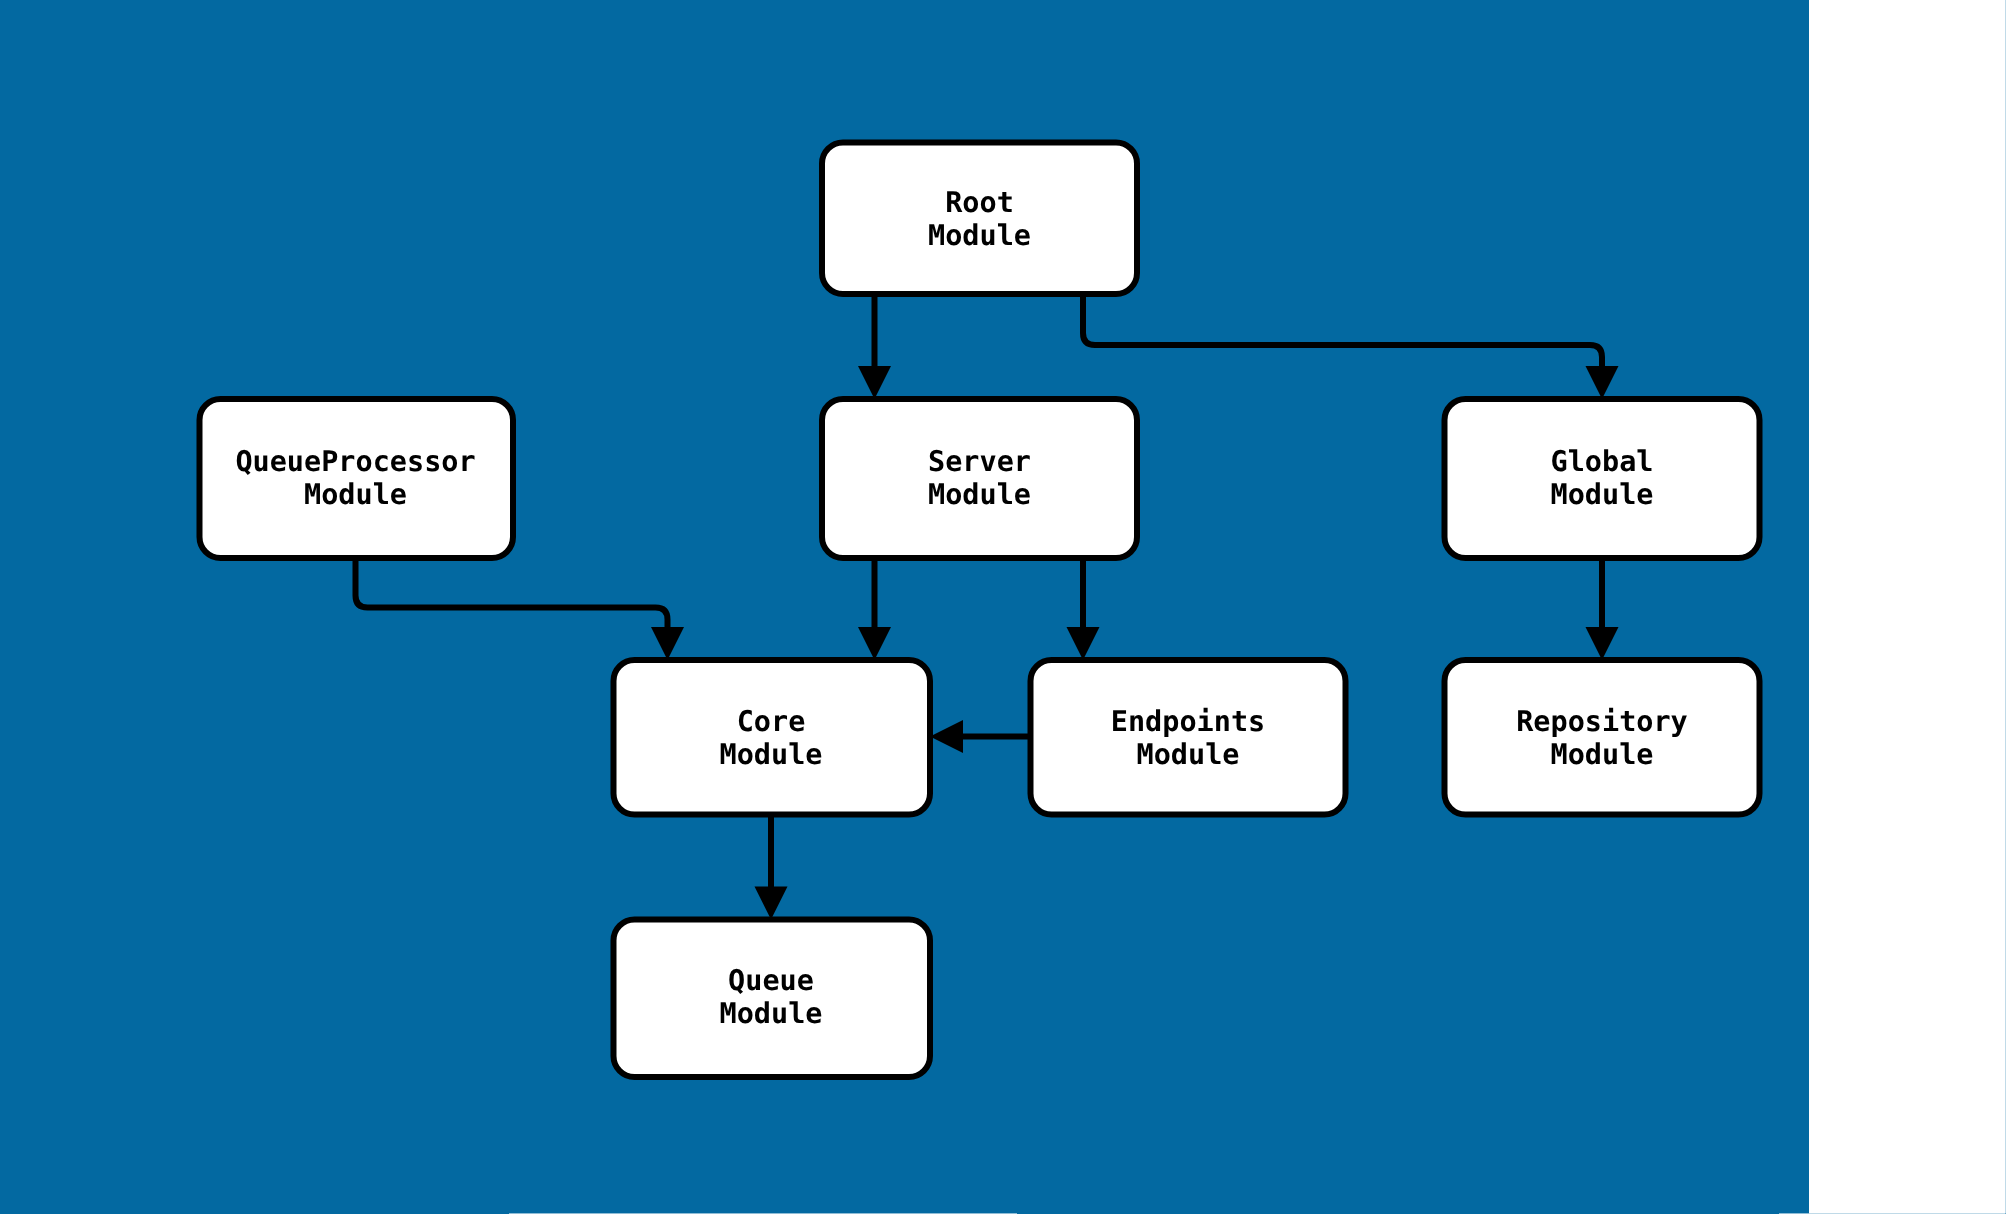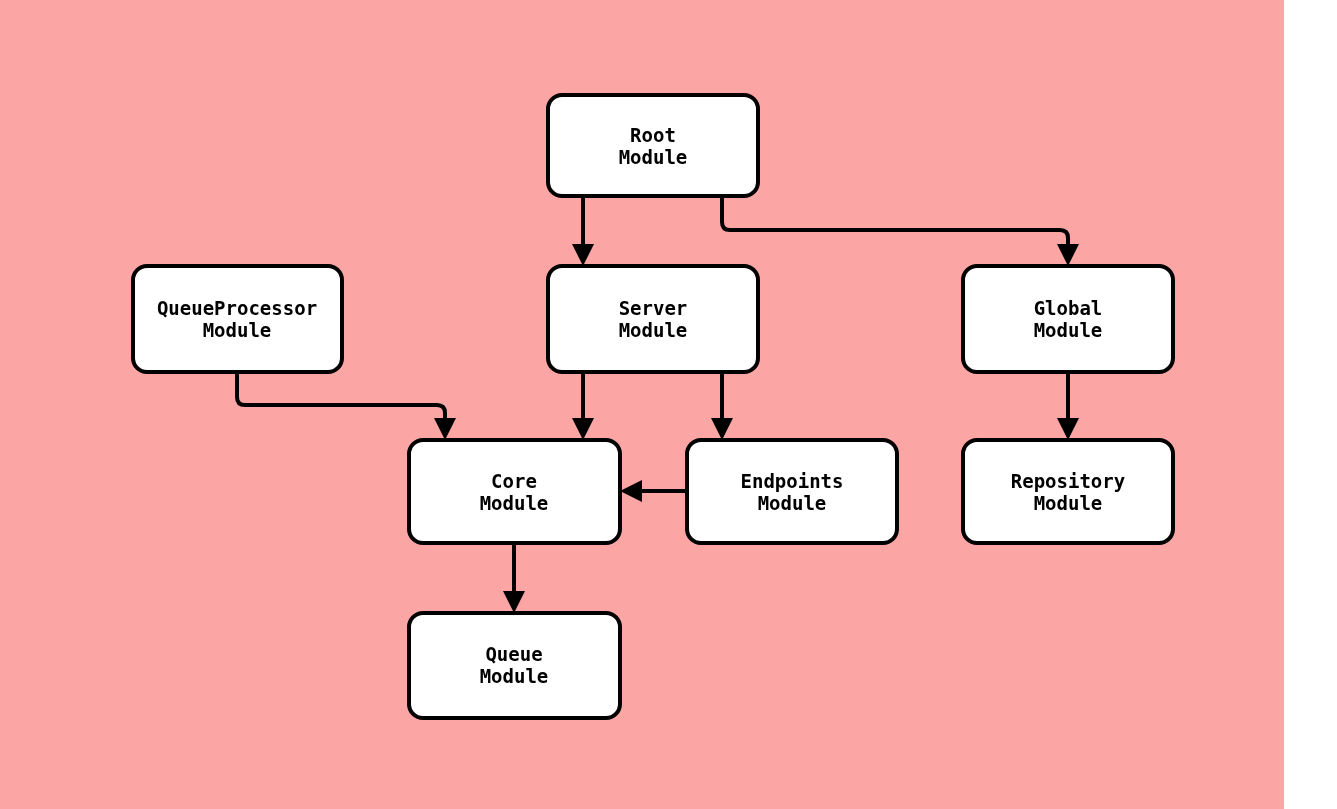--- a/index.html
+++ b/index.html
@@ -9,23 +9,24 @@
     background: #ffffff;
   }
   body {
     width: 1337px;
     height: 809px;
     overflow: hidden;
     font-family: "DejaVu Sans Mono", "Liberation Mono", monospace;
   }
   #diagram-root {
     position: relative;
-    width: 1284px;
+    width: 1171px;
     height: 809px;
-    background: #fca5a5;
+    background: #0369a1;
+    padding-left: 35px;
   }
   #diagram-svg {
     position: absolute;
     top: 0;
     left: 0;
     width: 1337px;
     height: 809px;
     display: block;
   }
   .node-rect {

